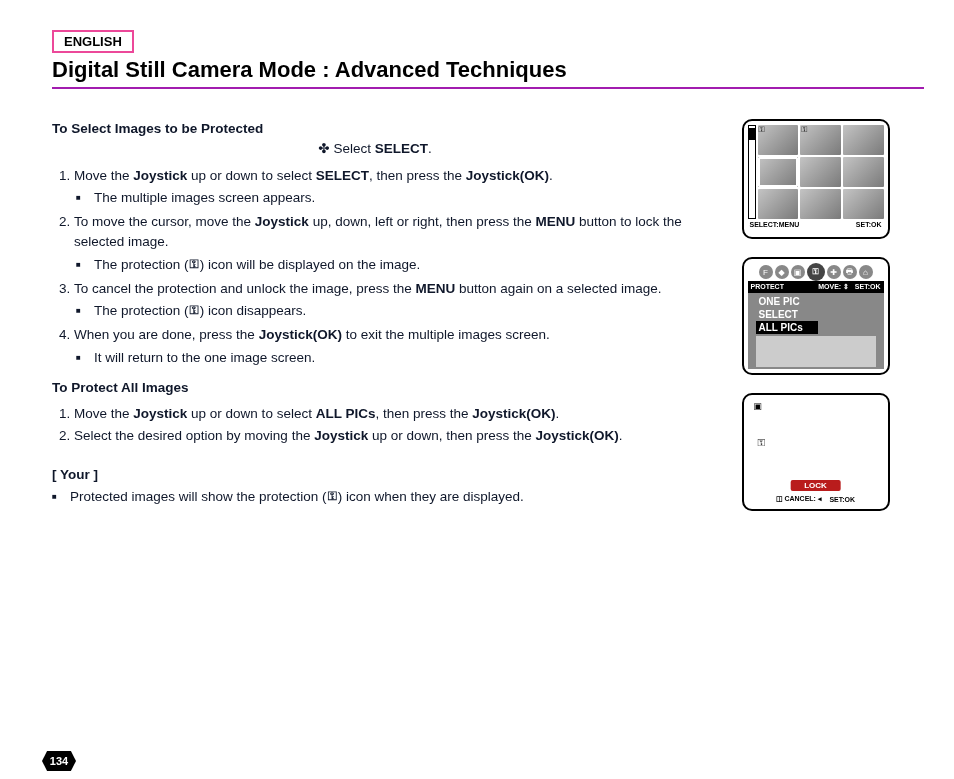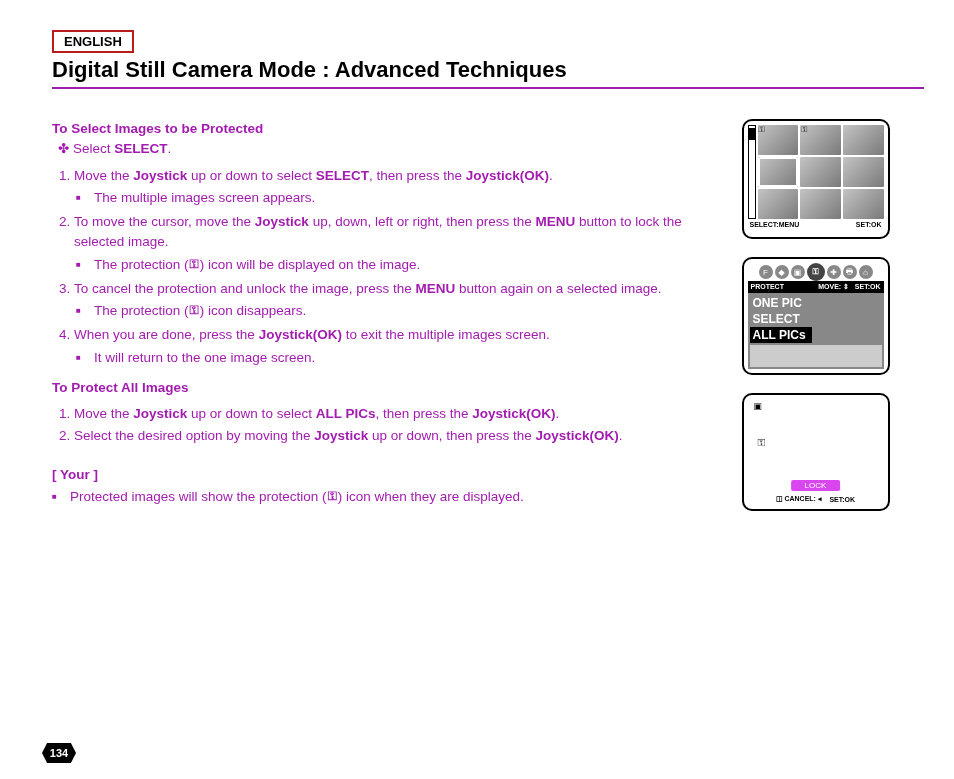--- a/index.html
+++ b/index.html
@@ -1,60 +1,60 @@
 <!DOCTYPE html>
 <html><head>
 <meta charset="utf-8">
 <style>
 body { margin:0; padding:0; font-family:Arial,Helvetica,sans-serif; background:#fff; }
 .page { width:954px; height:779px; position:relative; box-sizing:border-box; padding:30px 30px 20px 52px; }
-.lang-box { border:2px solid #b91c1c; display:inline-block; padding:2px 10px; font-weight:bold; font-size:13px; margin-bottom:4px; }
+.lang-box { border:2px solid #ec4899; display:inline-block; padding:2px 10px; font-weight:bold; font-size:13px; margin-bottom:4px; }
 .title { font-size:22px; font-weight:bold; border-bottom:2px solid #a21caf; padding-bottom:4px; margin-bottom:20px; }
 .content { display:flex; }
-.maincol { width:640px; font-size:13.5px; line-height:1.5; color:#a21caf; }
+.maincol { width:640px; font-size:13.5px; line-height:1.5; color:#0f172a; }
 .sidecol { flex:1; padding-left:15px; }
 .section-head { font-weight:bold; font-size:13.5px; margin-top:10px; }
-.sub { margin-left:6px; }
+.sub { margin-left:6px;text-align:center; }
 .sub:before { content:"✤ "; }
 ol.steps { margin:6px 0 10px 0; padding-left:22px; }
 ol.steps > li { margin-bottom:2px; }
 ul.bullets { list-style:none; margin:2px 0 4px 0; padding-left:20px; }
 ul.bullets li { position:relative; }
 ul.bullets li:before { content:"■"; font-size:8px; position:absolute; left:-18px; top:4px; }
 .notes-head { font-weight:bold; margin-top:18px; }
 .key-icon { display:inline-block; font-size:12px; vertical-align:middle; position:relative; top:-1px; margin:0 1px; font-weight:bold; }
-.pagebadge { position:absolute; left:42px; bottom:16px; }
+.pagebadge { position:absolute; left:42px; bottom:8px; }
 .pagebadge .diamond { width:34px; height:20px; background:#000; color:#fff; font-size:11px; font-weight:bold; display:flex; align-items:center; justify-content:center; clip-path:polygon(15% 0,85% 0,100% 50%,85% 100%,15% 100%,0 50%); }
 
 .screen { border:2px solid #000; border-radius:10px; background:#fff; margin:0 auto 18px auto; box-sizing:border-box; padding:4px; }
 .screen1 { width:148px; height:120px; margin-top:10px; display:flex; flex-direction:column; }
 .thumbs-area { flex:1; display:flex; }
 .vtrack { width:6px; background:#fff; border:1px solid #000; margin-right:2px; position:relative; }
 .vtrack .vthumb { position:absolute; top:2px; left:0; right:0; height:12px; background:#000; }
 .thumbs { flex:1; display:grid; grid-template-columns:repeat(3,1fr); grid-template-rows:repeat(3,1fr); gap:2px; }
 .th { background:linear-gradient(135deg,#c4c4c4,#7a7a7a); border-radius:1px; position:relative; }
 .th.sel { outline:2px solid #fff; outline-offset:-2px; box-shadow:0 0 0 2px #000 inset; }
 .lock { position:absolute; top:0; left:0; font-size:8px; line-height:8px; padding:1px; }
 .statusbar { height:12px; display:flex; justify-content:space-between; font-size:7px; padding:2px 2px 0 2px; font-weight:bold; }
 
 .screen2 { width:148px; height:118px; margin-top:6px; display:flex; flex-direction:column; background:#fff; }
 .iconrow { height:18px; display:flex; align-items:center; justify-content:center; gap:2px; }
 .iconrow .ic { width:14px; height:14px; border-radius:50%; background:#888; display:flex; align-items:center; justify-content:center; font-size:8px; color:#fff; }
 .iconrow .ic.active { width:18px; height:18px; background:#444; font-weight:bold; }
 .redbar { background:#000; color:#fff; display:flex; justify-content:space-between; font-size:7px; padding:2px 3px; font-weight:bold; }
-.menulist { flex:1; background:#888; display:flex; flex-direction:column; font-size:12px; color:#fff; font-weight:bold; padding:2px 2px; }
+.menulist { flex:1; background:#888; display:flex; flex-direction:column; font-size:10px; color:#fff; font-weight:bold; padding:2px 8px; }
 .menulist .item { padding:1px 3px; width:56px; }
 .menulist .item.sel { background:#000; }
 .menufooter { flex:1; background:#ccc; margin-top:2px; }
 
 .screen3 { width:148px; height:118px; display:flex; flex-direction:column; position:relative; }
 .toprighticon { position:absolute; top:6px; left:10px; font-size:9px; }
 .s3body { flex:1; position:relative; }
 .keycenter { position:absolute; left:10px; top:38px; font-size:10px; }
-.lockpill { position:absolute; left:50%; transform:translateX(-50%); bottom:0; background:#d946ef; color:#fff; font-size:8px; font-weight:normal; padding:1px 14px; border-radius:2px;text-align:right; }
+.lockpill { position:absolute; left:50%; transform:translateX(-50%); bottom:0; background:#b91c1c; color:#fff; font-size:8px; font-weight:bold; padding:1px 14px; border-radius:2px;text-align:right; }
 .s3footer { height:12px; display:flex; justify-content:center; align-items:center; font-size:7px; font-weight:bold; gap:8px; padding-top:2px; }
 </style>
 </head>
 <body>
 
 <div class="page">
   <div class="lang-box">ENGLISH</div>
   <div class="title">Digital Still Camera Mode : Advanced Techniques</div>
 
   <div class="content">

